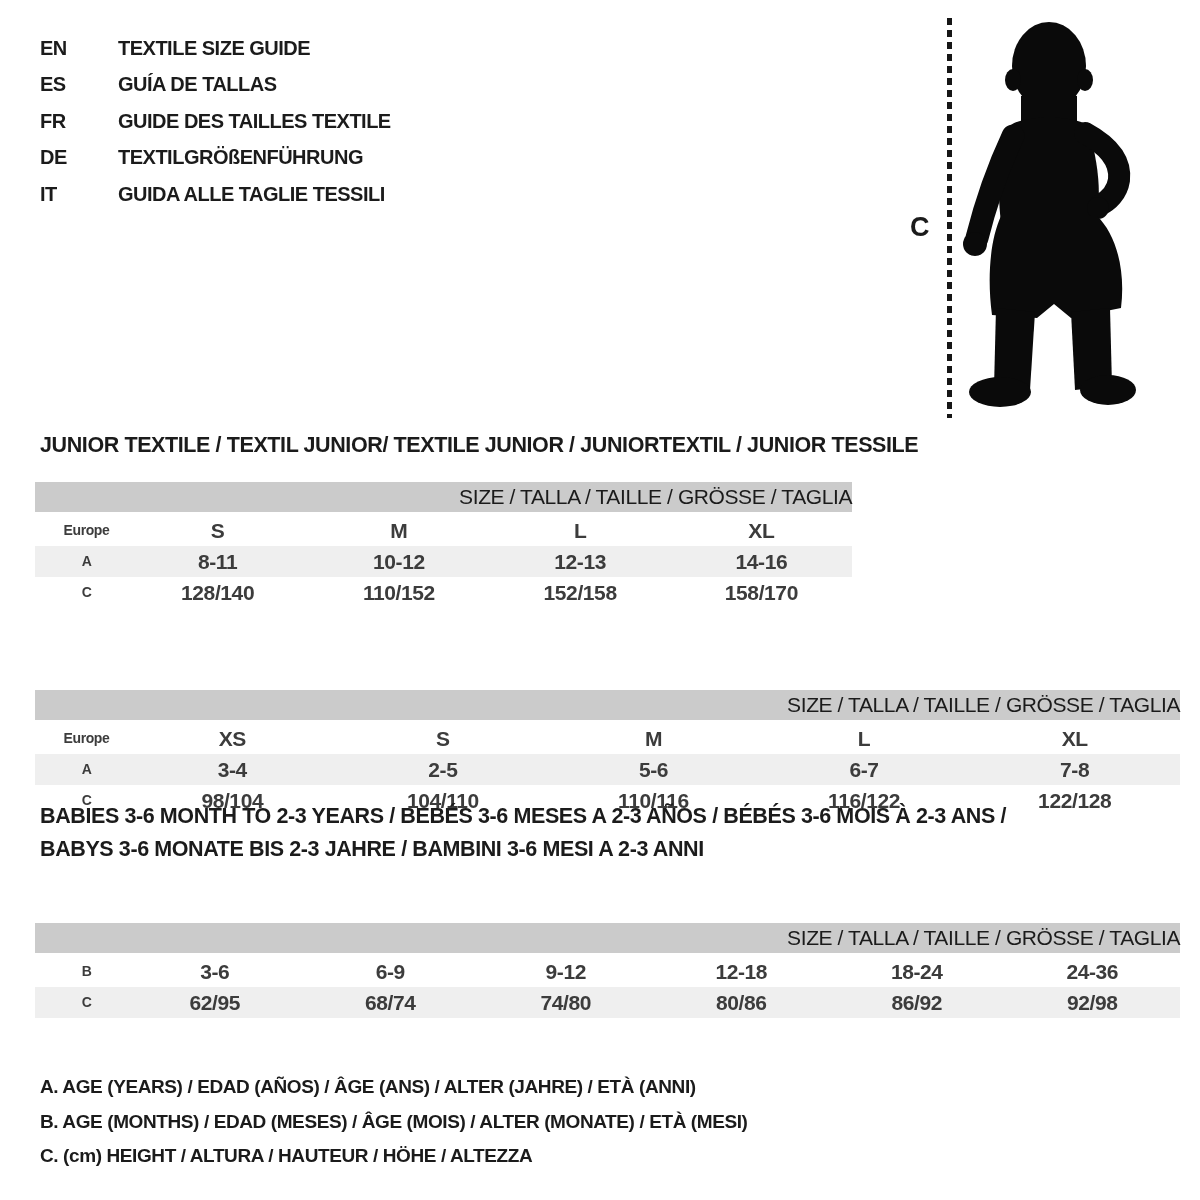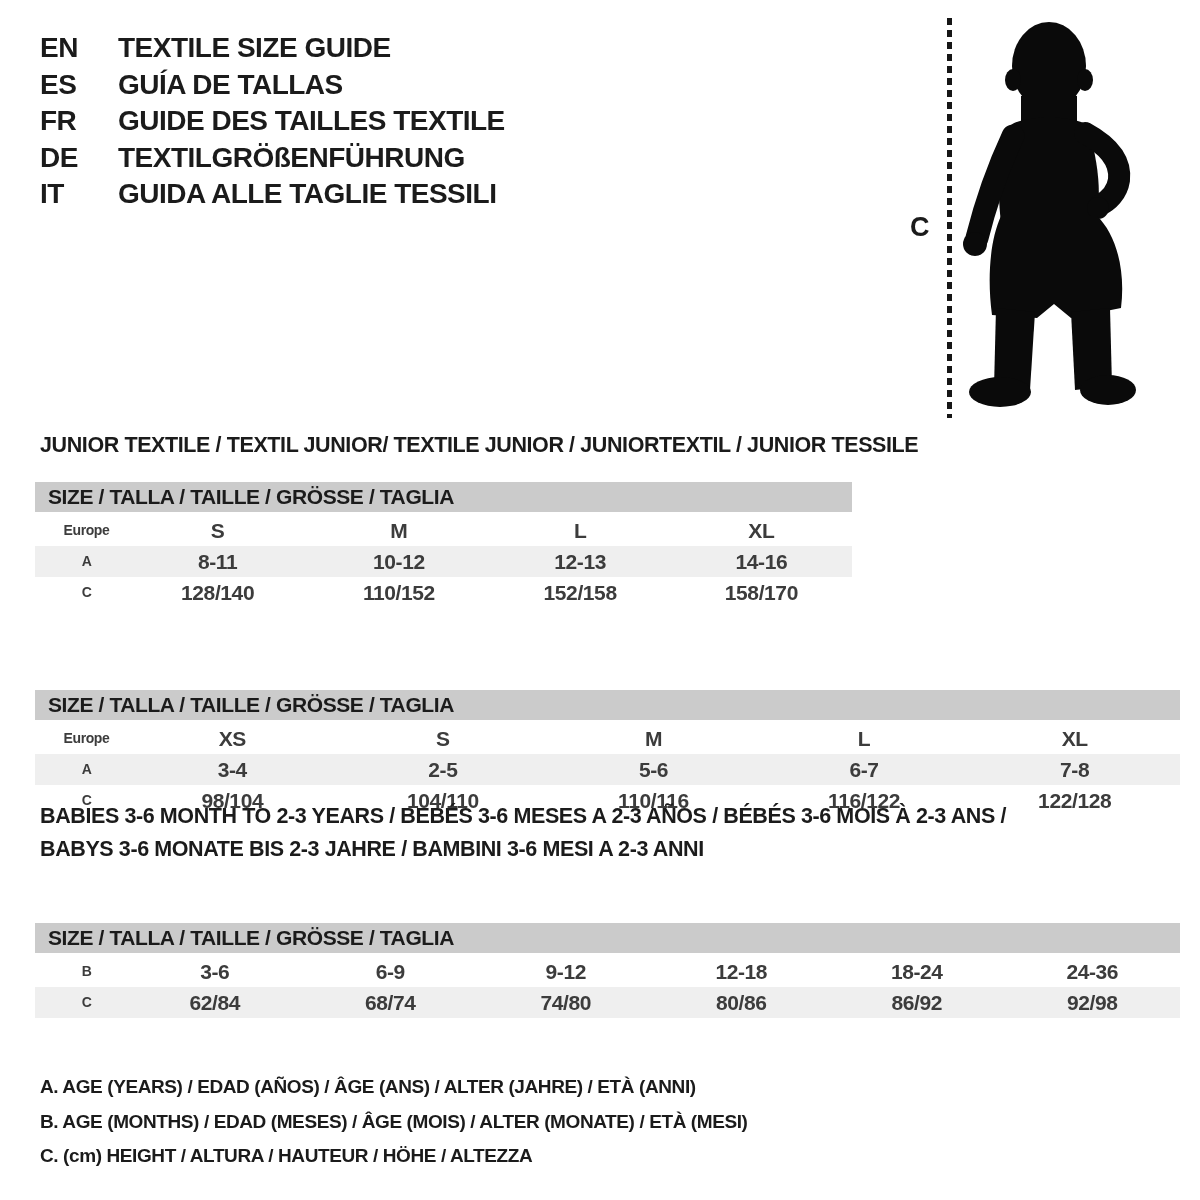--- a/index.html
+++ b/index.html
@@ -10,21 +10,21 @@
     color:var(--text-primary,#1b1b1b);
     position:relative;
     overflow:hidden;
   }
   .page { position:absolute; inset:0; }
 
   
   .lang-header { position:absolute; left:40px; top:30px; }
   .lang-row { display:flex; height:36.5px; align-items:center; }
   .lang-code, .lang-title {
-    font-weight:bold; font-size:28px; letter-spacing:-0.5px; white-space:nowrap;
+    font-weight:bold; font-size:20px; letter-spacing:-0.5px; white-space:nowrap;
   }
   .lang-code { width:78px; }
 
   
   .measure-line {
     position:absolute; left:947px; top:18px; width:5px; height:400px;
     background-image:repeating-linear-gradient(to bottom,
       #161616 0px, #161616 7px, transparent 7px, transparent 12px);
   }
   .measure-label {
@@ -42,22 +42,22 @@
     font-weight:bold; font-size:21.5px; letter-spacing:-0.4px; white-space:nowrap;
   }
   .section-title .sub { font-size:14px; vertical-align:-5px; }
   .two-line { line-height:33px; }
 
   
   .size-table { position:absolute; left:35px; }
   .thead {
     height:30px; line-height:30px; padding-left:13px; margin-bottom:3px;
     background:var(--table-header-bg,#cbcbcb);
-    font-weight:bold; font-size:21px; letter-spacing:-0.4px;
-    color:#1b1b1b; white-space:nowrap;
+    font-weight:normal; font-size:21px; letter-spacing:-0.4px;
+    color:#1b1b1b; white-space:nowrap;text-align:right;
   }
   .trow { display:flex; height:31px; line-height:31px; background:#ffffff; }
   .trow.shaded { background:var(--row-alt-bg,#efefef); }
   .tlabel {
     width:92px; padding-left:11px; text-align:center;
     font-weight:bold; font-size:14px; letter-spacing:-0.4px;
     color:var(--text-table,#3c3c3c);
   }
   .tcell {
     flex:1; text-align:center;
@@ -196,21 +196,21 @@
           <div class="tlabel">B</div>
           <div class="tcell">3-6</div>
           <div class="tcell">6-9</div>
           <div class="tcell">9-12</div>
           <div class="tcell">12-18</div>
           <div class="tcell">18-24</div>
           <div class="tcell">24-36</div>
         </div>
         <div class="trow shaded">
           <div class="tlabel">C</div>
-          <div class="tcell">62/84</div>
+          <div class="tcell">62/95</div>
           <div class="tcell">68/74</div>
           <div class="tcell">74/80</div>
           <div class="tcell">80/86</div>
           <div class="tcell">86/92</div>
           <div class="tcell">92/98</div>
         </div>
       </div>
   </div>
 
   <div class="legend">

